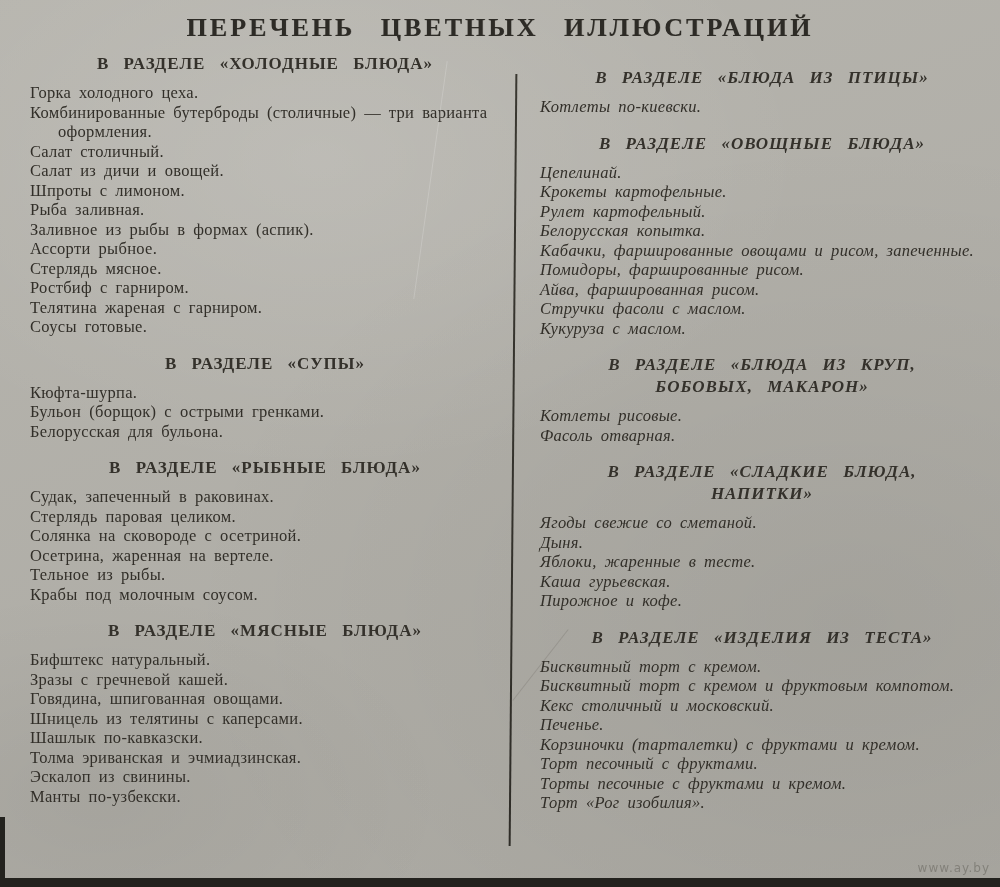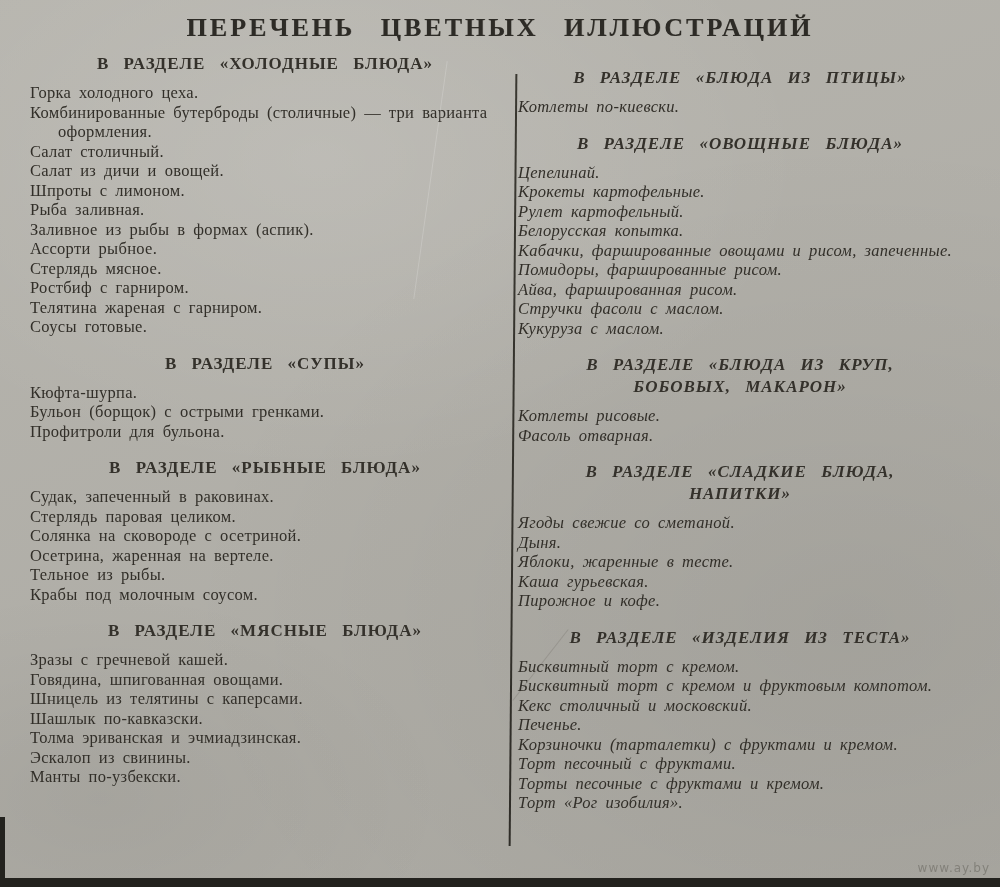--- a/index.html
+++ b/index.html
@@ -25,21 +25,21 @@
     font-size: 26px;
     font-weight: bold;
     letter-spacing: 3px;
     word-spacing: 16px;
     color: #2d2b26;
     text-shadow: 0.4px 0.4px 0 rgba(45,43,38,0.35);
   }
   .columns {
     position: relative;
     display: flex;
-    gap: 18px;
+    gap: 40px;
     padding: 2px 14px 0 30px;
     align-items: flex-start;
   }
   .column { box-sizing: border-box; }
   .column.left  { width: 470px; }
   .column.right { width: 444px; padding-top: 14px; font-style: italic; }
   .heading {
     margin: 16px 4px 8px;
     text-align: center;
     font-size: 17px;
@@ -126,33 +126,34 @@
           <p class="item">Ассорти рыбное.</p>
           <p class="item">Стерлядь мясное.</p>
           <p class="item">Ростбиф с гарниром.</p>
           <p class="item">Телятина жареная с гарниром.</p>
           <p class="item">Соусы готовые.</p>
         </div>
         <div class="section">
           <h2 class="heading">В РАЗДЕЛЕ «СУПЫ»</h2>
           <p class="item">Кюфта-шурпа.</p>
           <p class="item">Бульон (борщок) с острыми гренками.</p>
-          <p class="item">Профитроли для бульона.</p>
+          <p class="item">Белорусская для бульона.</p>
         </div>
         <div class="section">
           <h2 class="heading">В РАЗДЕЛЕ «РЫБНЫЕ БЛЮДА»</h2>
           <p class="item">Судак, запеченный в раковинах.</p>
           <p class="item">Стерлядь паровая целиком.</p>
           <p class="item">Солянка на сковороде с осетриной.</p>
           <p class="item">Осетрина, жаренная на вертеле.</p>
           <p class="item">Тельное из рыбы.</p>
           <p class="item">Крабы под молочным соусом.</p>
         </div>
         <div class="section">
           <h2 class="heading">В РАЗДЕЛЕ «МЯСНЫЕ БЛЮДА»</h2>
+          <p class="item">Бифштекс натуральный.</p>
           <p class="item">Зразы с гречневой кашей.</p>
           <p class="item">Говядина, шпигованная овощами.</p>
           <p class="item">Шницель из телятины с каперсами.</p>
           <p class="item">Шашлык по-кавказски.</p>
           <p class="item">Толма эриванская и эчмиадзинская.</p>
           <p class="item">Эскалоп из свинины.</p>
           <p class="item">Манты по-узбекски.</p>
         </div>
       </div>
     <div class="column right">

